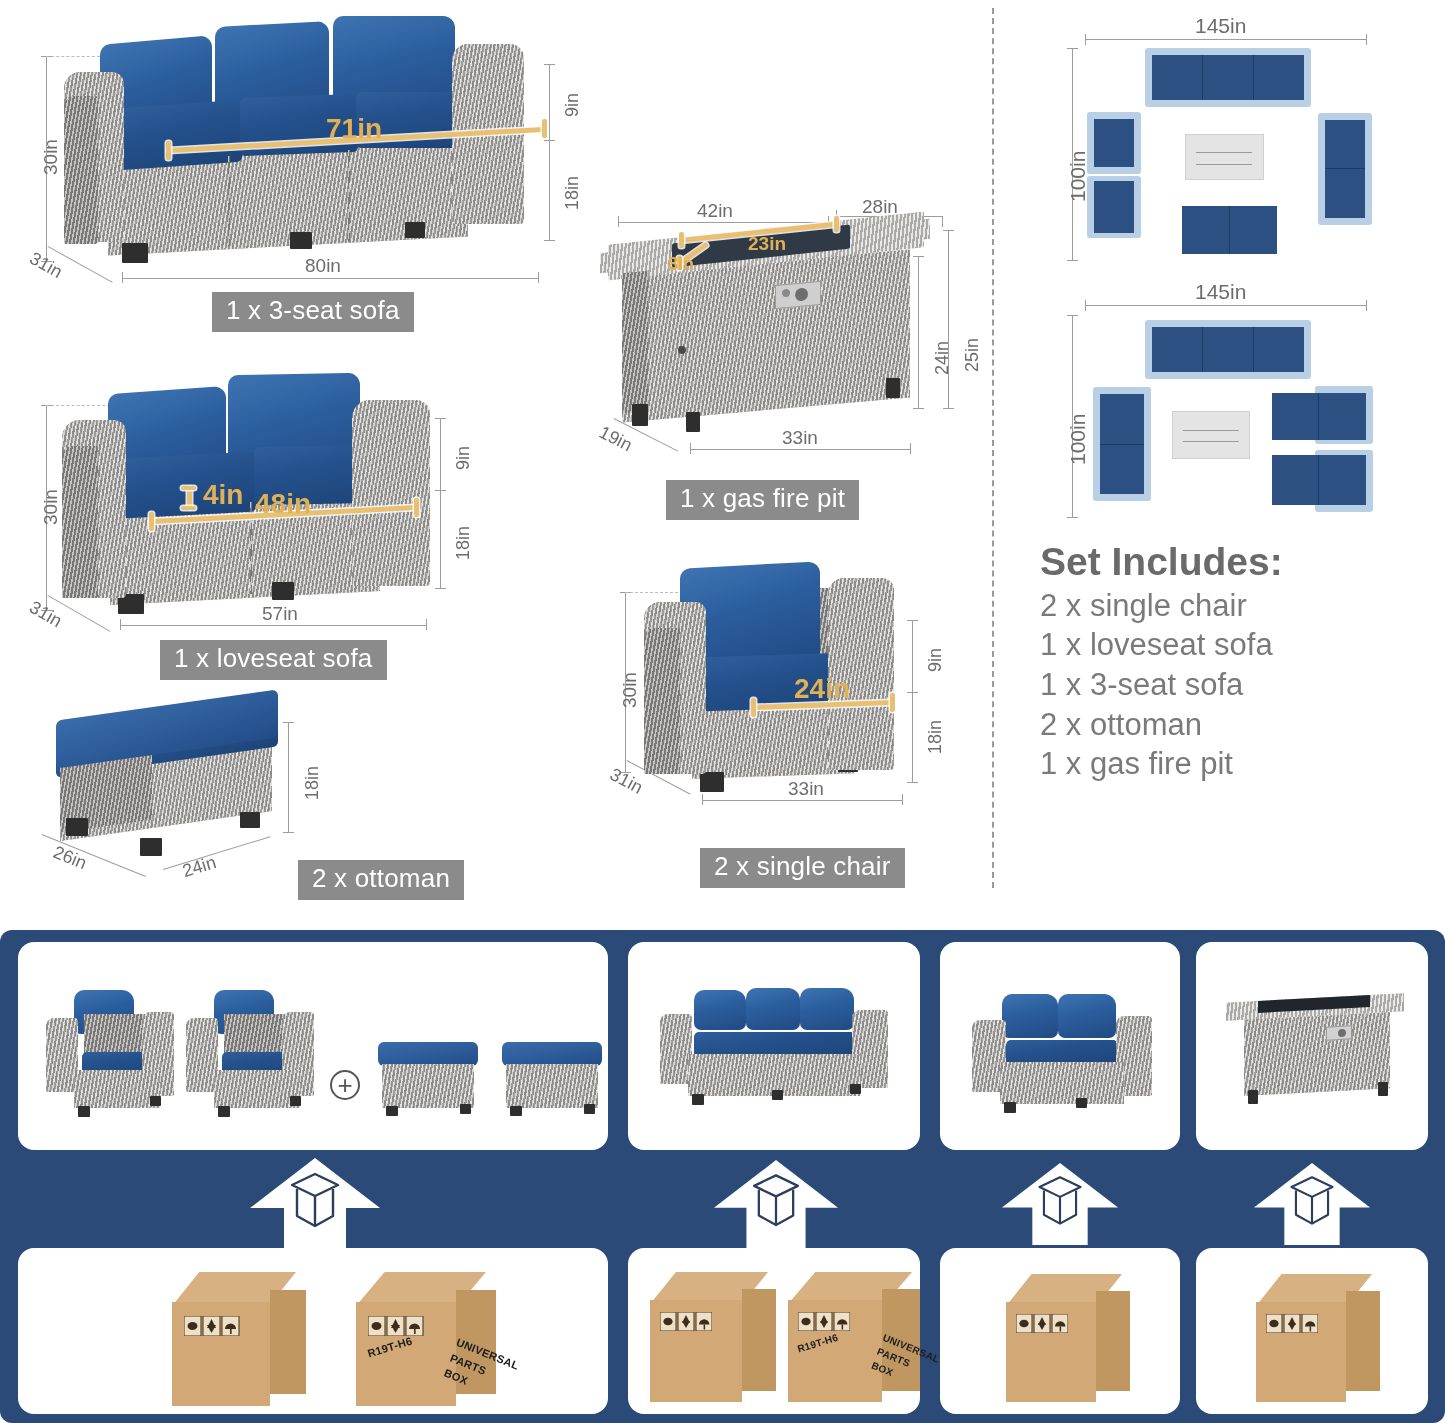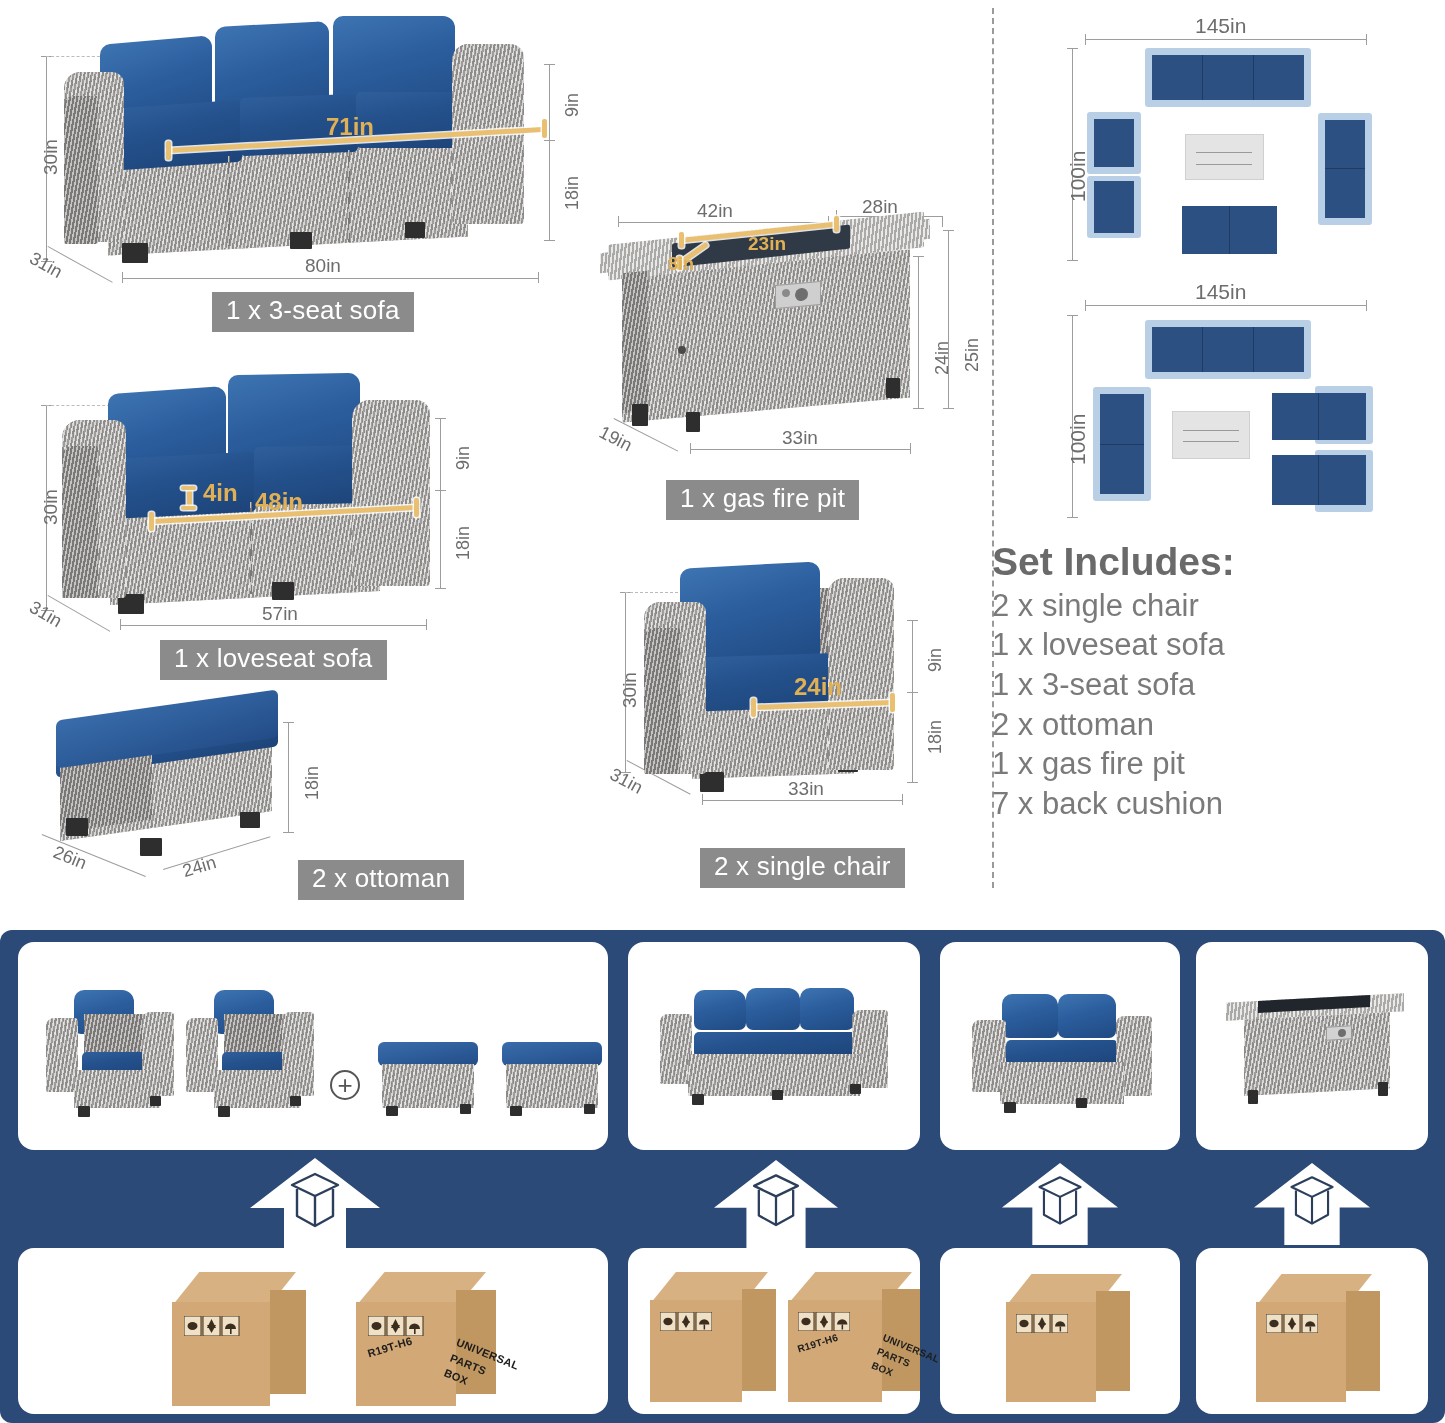--- a/index.html
+++ b/index.html
@@ -41,21 +41,21 @@
     font-size: 19px;
     white-space: nowrap;
     font-family: "Liberation Sans", sans-serif;
   }
   .dim.vert { transform-origin: 0 0; transform: rotate(-90deg); }
 
   
   .gdim {
     position: absolute;
     color: #e0b056;
-    font-size: 24px;
+    font-size: 28px;
     font-weight: bold;
     white-space: nowrap;
     -webkit-text-stroke: 3px #ffffff;
     paint-order: stroke fill;
     z-index: 7;
   }
   .gdim span { -webkit-text-stroke: 0; }
 
   
   .gline { position: absolute; background: #9d9d9d; }
@@ -140,21 +140,21 @@
   }
 
   
   .lay-sofa-frame { position:absolute; background:#b9cfe6; border-radius:3px; }
   .lay-sofa-seat  { position:absolute; background:#2b5081; }
   .lay-table      { position:absolute; background:#e4e4e4; border:1px solid #d0d0d0; }
   .lay-tline      { position:absolute; background:#9a9a9a; height:1px; }
   .lay-seam       { position:absolute; background:#1e3c63; }
 
   
-  #set-includes { position:absolute; left:992px; top:540px; width:330px; }
+  #set-includes { position:absolute; left:1040px; top:540px; width:330px; }
   #set-includes h2 { color:#6a6a6a; font-size:39px; font-weight:bold; line-height:1.12; margin-bottom:2px;}
   #set-includes .si { color:#7a7a7a; font-size:31px; line-height:1.28; white-space:nowrap; }
 </style>
 </head>
 <body>
 
 <div id="spec-area">
 
   <div class="divider-vert"></div>
 
@@ -455,21 +455,20 @@
     <div class="lay-seam" style="left:1318px; top:455px; width:1px; height:50px;"></div>
   </div>
 
   <div id="set-includes">
     <h2>Set Includes:</h2>
     <div class="si">2 x single chair</div>
     <div class="si">1 x loveseat sofa</div>
     <div class="si">1 x 3-seat sofa</div>
     <div class="si">2 x ottoman</div>
     <div class="si">1 x gas fire pit</div>
-    <div class="si">7 x back cushion</div>
   </div>
 
 </div>
 
 <div id="pack-area">
 
   <div class="pack-col" style="left:10px; width:605px;">
 
     <div class="pack-card" style="left:8px; top:12px; width:590px; height:208px;">
 

